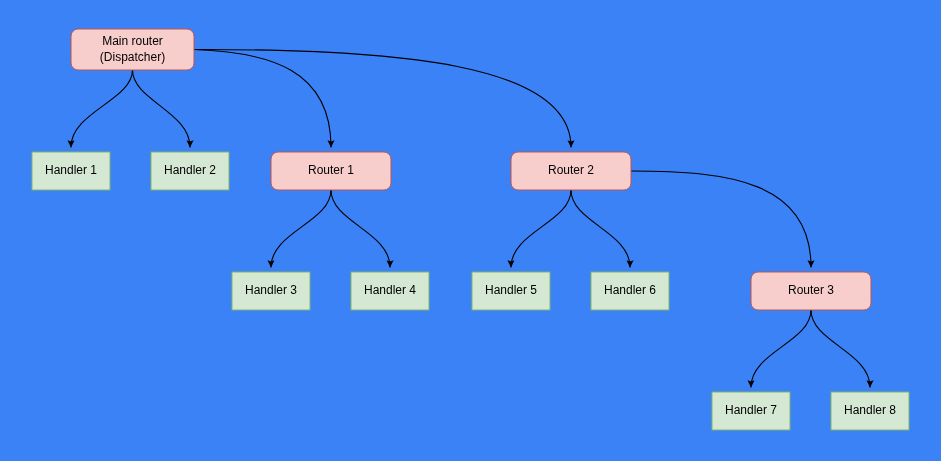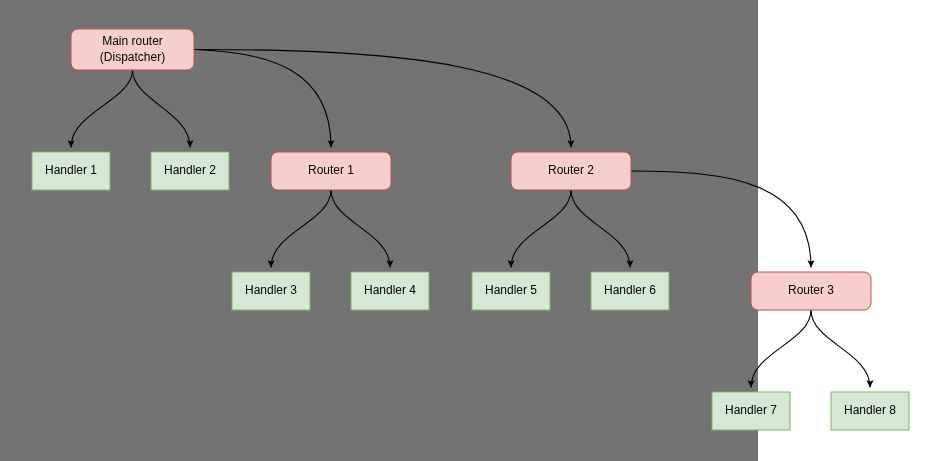--- a/index.html
+++ b/index.html
@@ -8,23 +8,23 @@
     background: #ffffff;
   }
   body {
     width: 941px;
     height: 461px;
     font-family: "Liberation Sans", sans-serif;
     overflow: hidden;
   }
   #diagram-canvas {
     position: relative;
-    width: 758px;
+    width: 941px;
     height: 461px;
-    background: #737373;
+    background: #3b82f6;
   }
   svg.diagram-svg {
     position: absolute;
     top: 0;
     left: 0;
     width: 941px;
     height: 461px;
     display: block;
   }
   .node-label {

